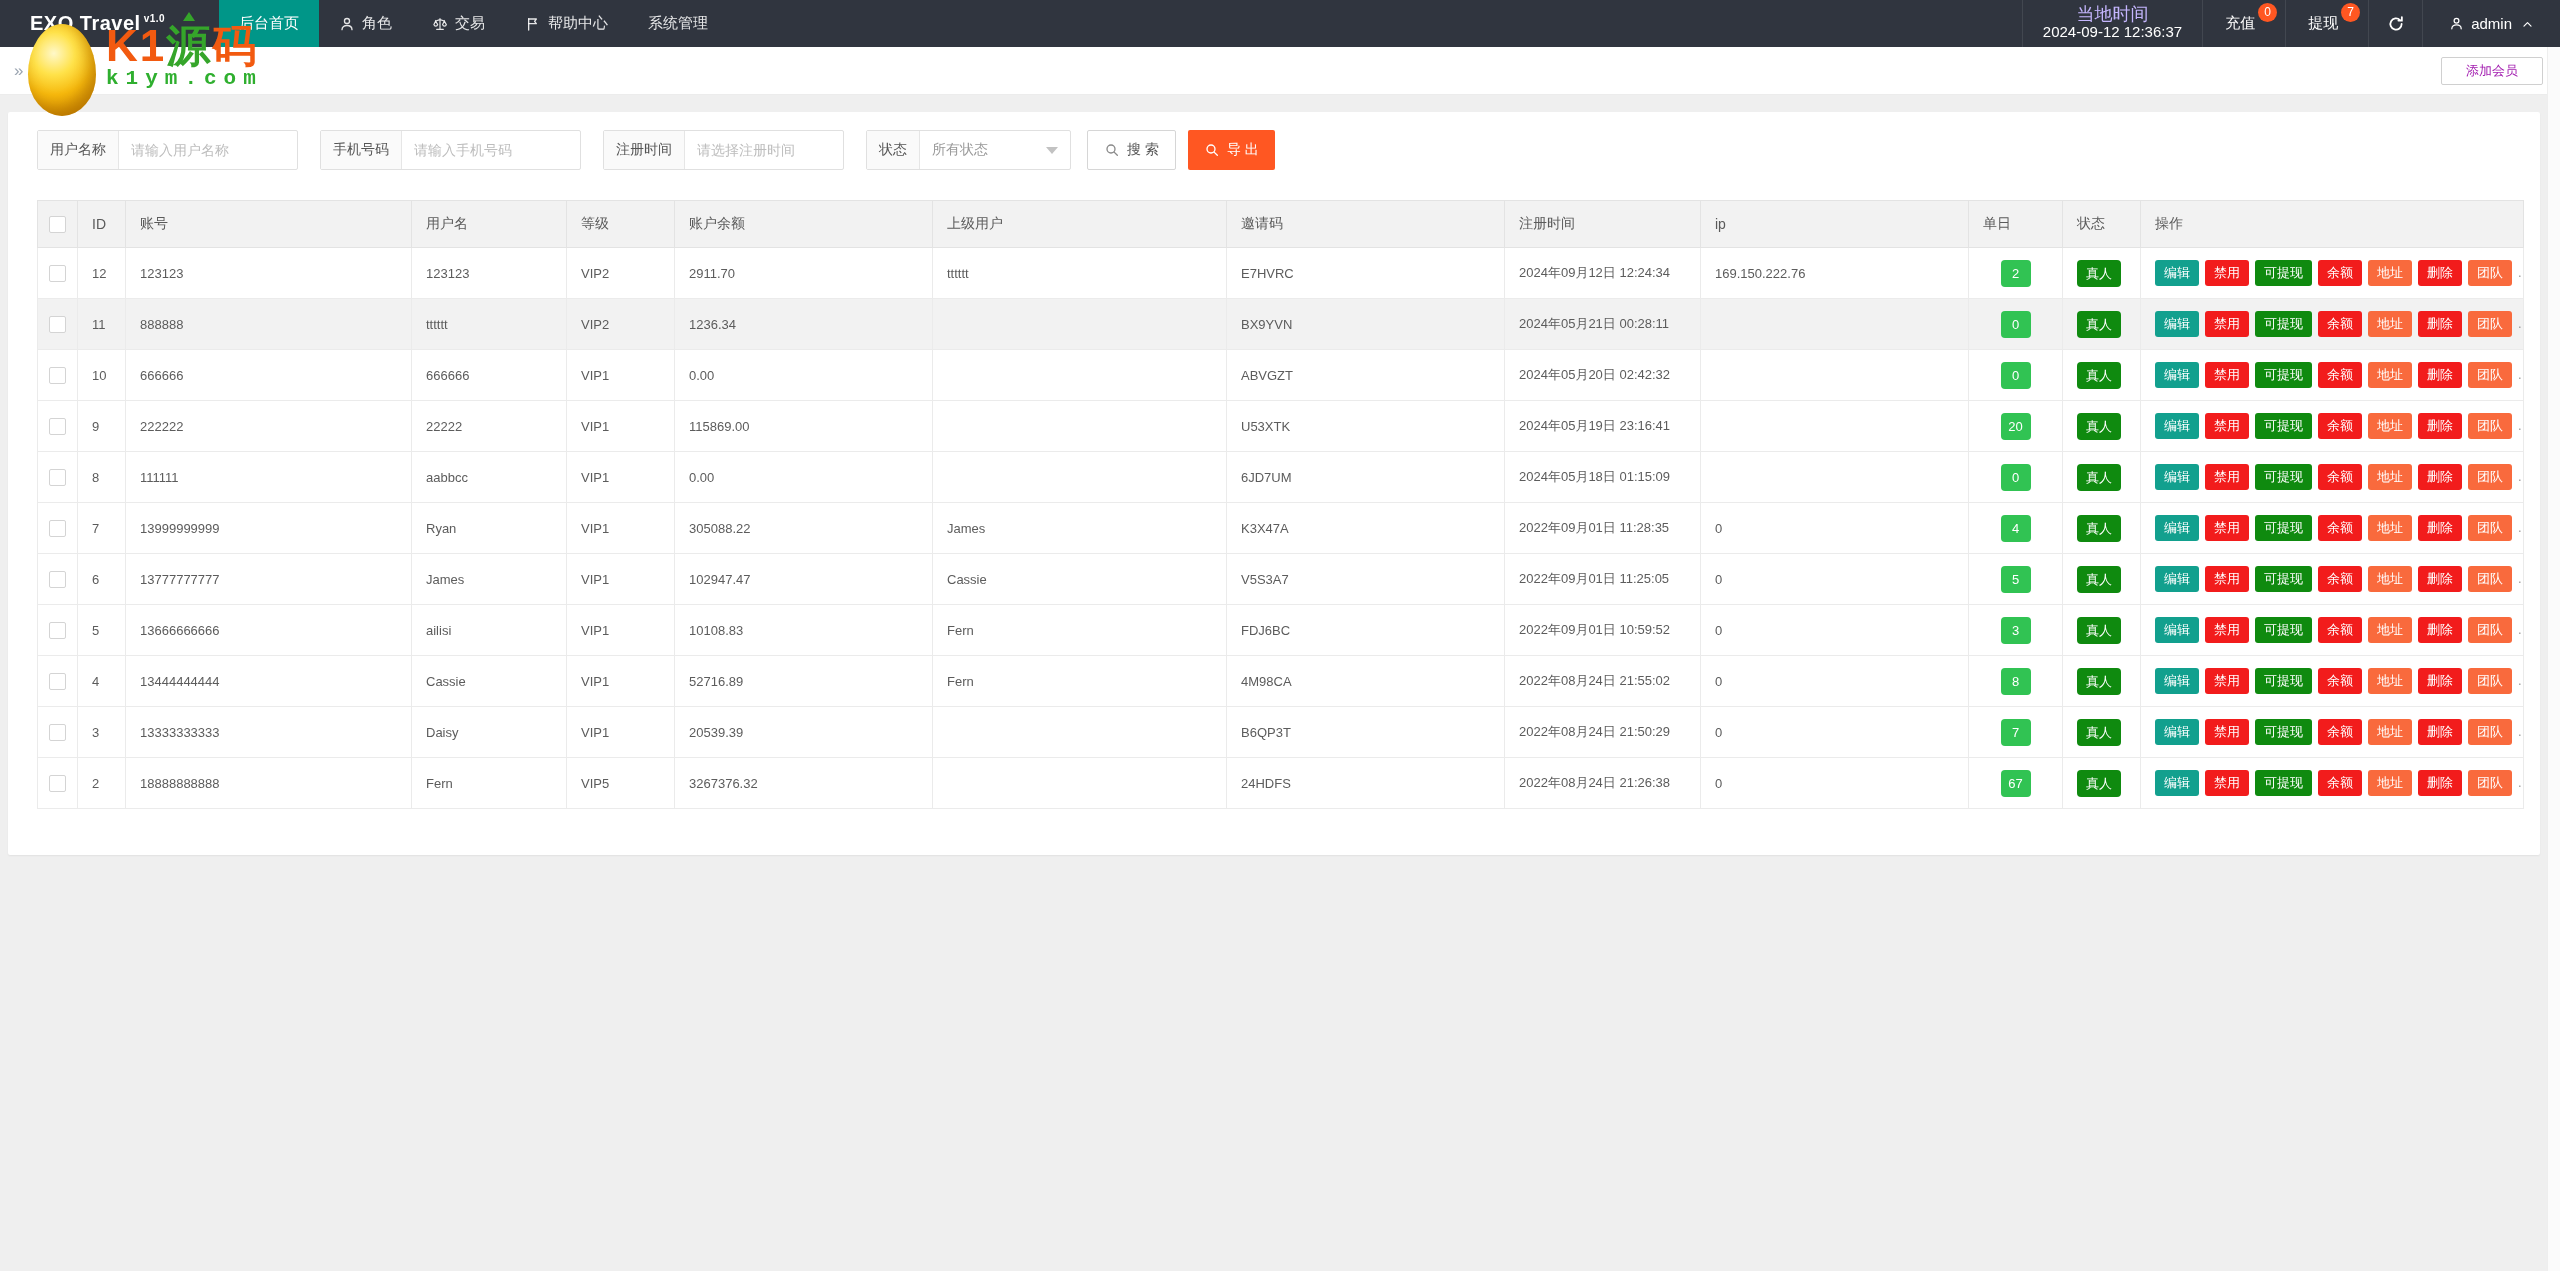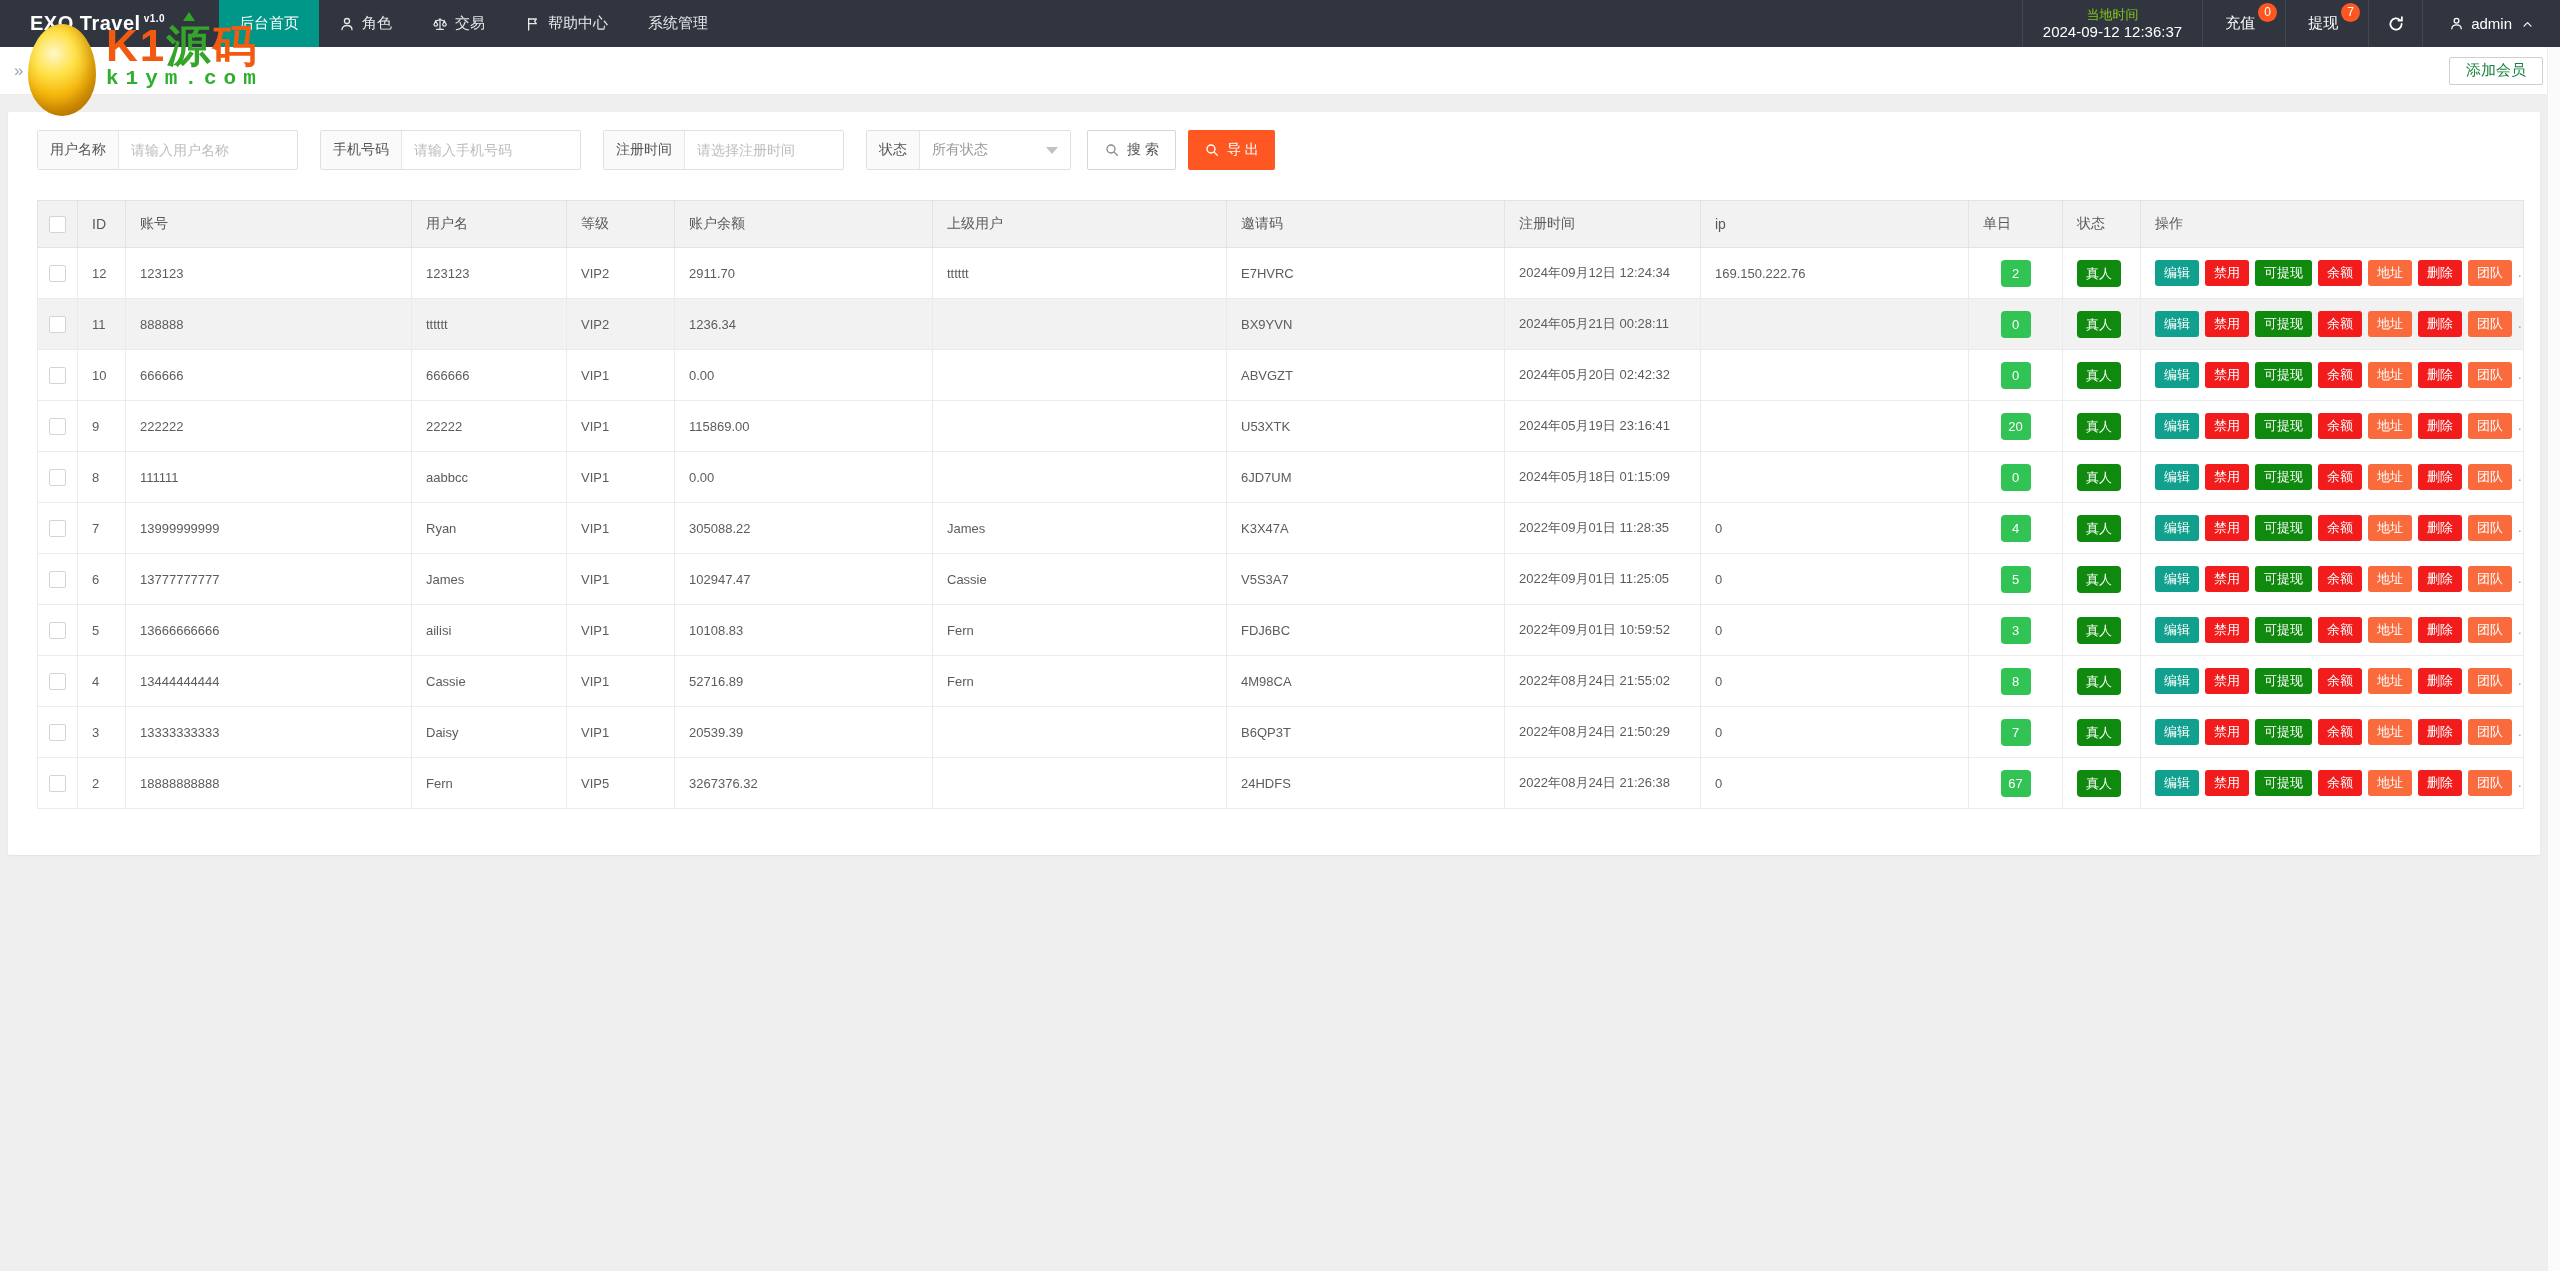--- a/index.html
+++ b/index.html
@@ -29,34 +29,34 @@
   .navbar{height:47px;background:var(--navbar-bg);display:flex;align-items:stretch;color:#fff;position:relative;z-index:5;}
   .brand{display:flex;align-items:center;padding:0 28px 0 30px;font-size:20px;font-weight:bold;letter-spacing:.5px;white-space:nowrap;}
   .brand sup{font-size:10px;font-weight:bold;margin-left:3px;transform:translateY(-5px);display:inline-block;}
   .nav-menu{display:flex;align-items:stretch;margin-left:26px;}
   .nav-item{display:flex;align-items:center;gap:7px;padding:0 20px;font-size:15px;color:rgba(255,255,255,.88);cursor:pointer;white-space:nowrap;}
   .nav-item.active{background:var(--active-menu);color:#fff;align-items:center;}
   .nav-item svg{width:16px;height:16px;}
   .nav-right{margin-left:auto;display:flex;align-items:stretch;}
   .nav-right>div{display:flex;align-items:center;justify-content:center;border-left:1px solid rgba(255,255,255,.09);position:relative;cursor:pointer;}
   .time-block{flex-direction:column;padding:0 20px;min-width:176px;cursor:default !important;}
-  .time-label{font-size:13px;line-height:17px;color:#84cc16;}
+  .time-label{font-size:18px;line-height:17px;color:#c4b5fd;}
   .time-value{font-size:15px;line-height:18px;color:#fff;}
   .badge-item{padding:0 30px 0 22px;font-size:15px;}
   .nav-badge{position:absolute;top:3px;right:8px;min-width:19px;height:19px;line-height:19px;border-radius:10px;background:var(--accent-orange);color:#fff;font-size:12px;text-align:center;padding:0 3px;}
   .refresh-item{width:54px;}
   .refresh-item svg{width:18px;height:18px;}
   .admin-item{padding:0 26px;gap:7px;font-size:15px;}
   .admin-item svg{width:15px;height:15px;}
   .admin-caret{width:13px !important;height:13px !important;margin-left:2px;}
   
   .crumb-bar{height:48px;background:#fff;border-bottom:1px solid #ececec;position:relative;display:flex;align-items:center;}
   .crumb-arrows{color:#9aa4b0;font-size:17px;margin-left:14px;}
   .crumb-title{color:#666;font-size:14px;margin-left:12px;}
-  .add-member-btn{position:absolute;right:17px;top:50%;transform:translateY(-50%);height:28px;padding:0 16px;background:#fff;border:1px solid #d0d0d0;border-radius:2px;font-size:15px;color:#15803d;cursor:pointer;font-family:inherit;}
+  .add-member-btn{position:absolute;right:17px;top:50%;transform:translateY(-50%);height:28px;padding:0 24px;background:#fff;border:1px solid #d0d0d0;border-radius:2px;font-size:13px;color:#a21caf;cursor:pointer;font-family:inherit;}
   
   .watermark{position:absolute;left:12px;top:24px;z-index:20;display:flex;align-items:flex-start;pointer-events:none;}
   .wm-egg{width:68px;height:92px;margin-left:16px;border-radius:50% 50% 50% 50%/55% 55% 45% 45%;
     background:radial-gradient(circle at 38% 32%,#fff8c9 0%,#ffe24a 28%,#f6b80c 55%,#d68f00 85%,#b97800 100%);
     box-shadow:inset -6px -8px 14px rgba(150,90,0,.45);}
   .wm-text{margin-left:10px;line-height:1;}
   .wm-line1{font-size:44px;font-weight:bold;letter-spacing:2px;white-space:nowrap;position:relative;}
   .wm-k1,.wm-ma{color:#f25a10;}
   .wm-yuan{color:#35a52a;position:relative;}
   .wm-crown{position:absolute;top:-9px;left:50%;transform:translateX(-50%);width:0;height:0;border-left:6px solid transparent;border-right:6px solid transparent;border-bottom:9px solid #35a52a;}

